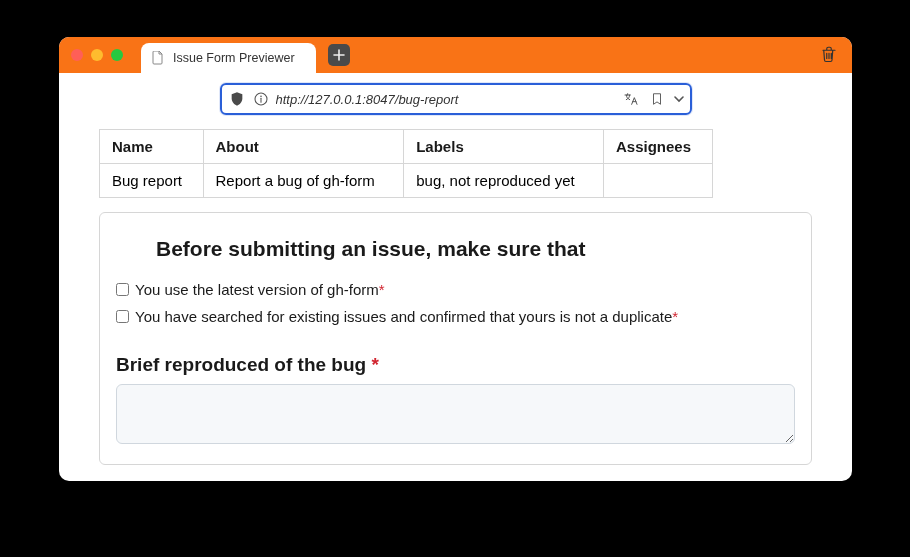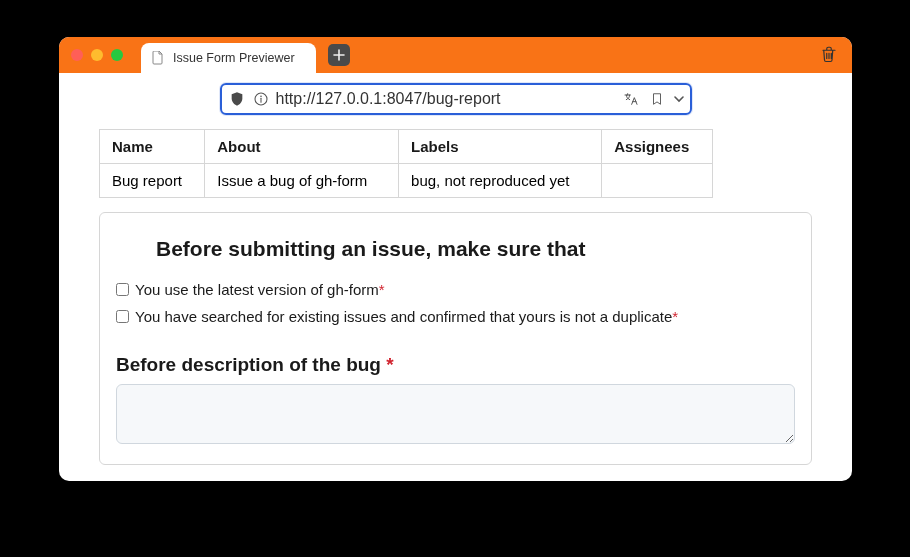--- a/index.html
+++ b/index.html
@@ -78,23 +78,24 @@
       padding: 0 6px;
       gap: 6px;
       box-shadow: 0 0 0 1px rgba(42,95,216,0.15);
     }
     .ab-icon { width: 18px; height: 18px; display:flex; align-items:center; justify-content:center; color:#555;}
     .ab-icon.shield { color:#3a3a3a; }
     .addressbar input {
       flex: 1;
       border: none;
       outline: none;
-      font-size: 16px;
+      font-size: 13px;
       color: #333;
       background: transparent;
+      font-style: italic;
     }
     .ab-right { display:flex; align-items:center; gap:8px; color:#555; }
     .caret { font-size: 10px; color:#555;}
     .content {
       flex: 1;
       overflow: auto;
       padding: 4px 40px 0 40px;
     }
     table.meta {
       border-collapse: collapse;
@@ -234,21 +235,21 @@
         <tr>
           <th>Name</th>
           <th>About</th>
           <th>Labels</th>
           <th>Assignees</th>
         </tr>
       </thead>
       <tbody>
         <tr>
           <td>Bug report</td>
-          <td>Issue a bug of gh-form</td>
+          <td>Report a bug of gh-form</td>
           <td>bug, not reproduced yet</td>
           <td></td>
         </tr>
       </tbody>
     </table>
 
     <div class="form-card">
       <h2>Before submitting an issue, make sure that</h2>
 
       <label class="check-row">
@@ -258,18 +259,18 @@
         </span>
       </label>
       <label class="check-row">
         <input type="checkbox" style="">
         <span>
           <span>You have searched for existing issues and confirmed that yours is not a duplicate</span><span class="req">*</span>
         </span>
       </label>
 
       <div class="field-title">
-        <span>Before description of the bug </span><span class="req">*</span>
+        <span>Brief reproduced of the bug </span><span class="req">*</span>
       </div>
       <textarea class="field-input" style=""></textarea>
     </div>
   </div>
 </div>
 
 </body></html>

